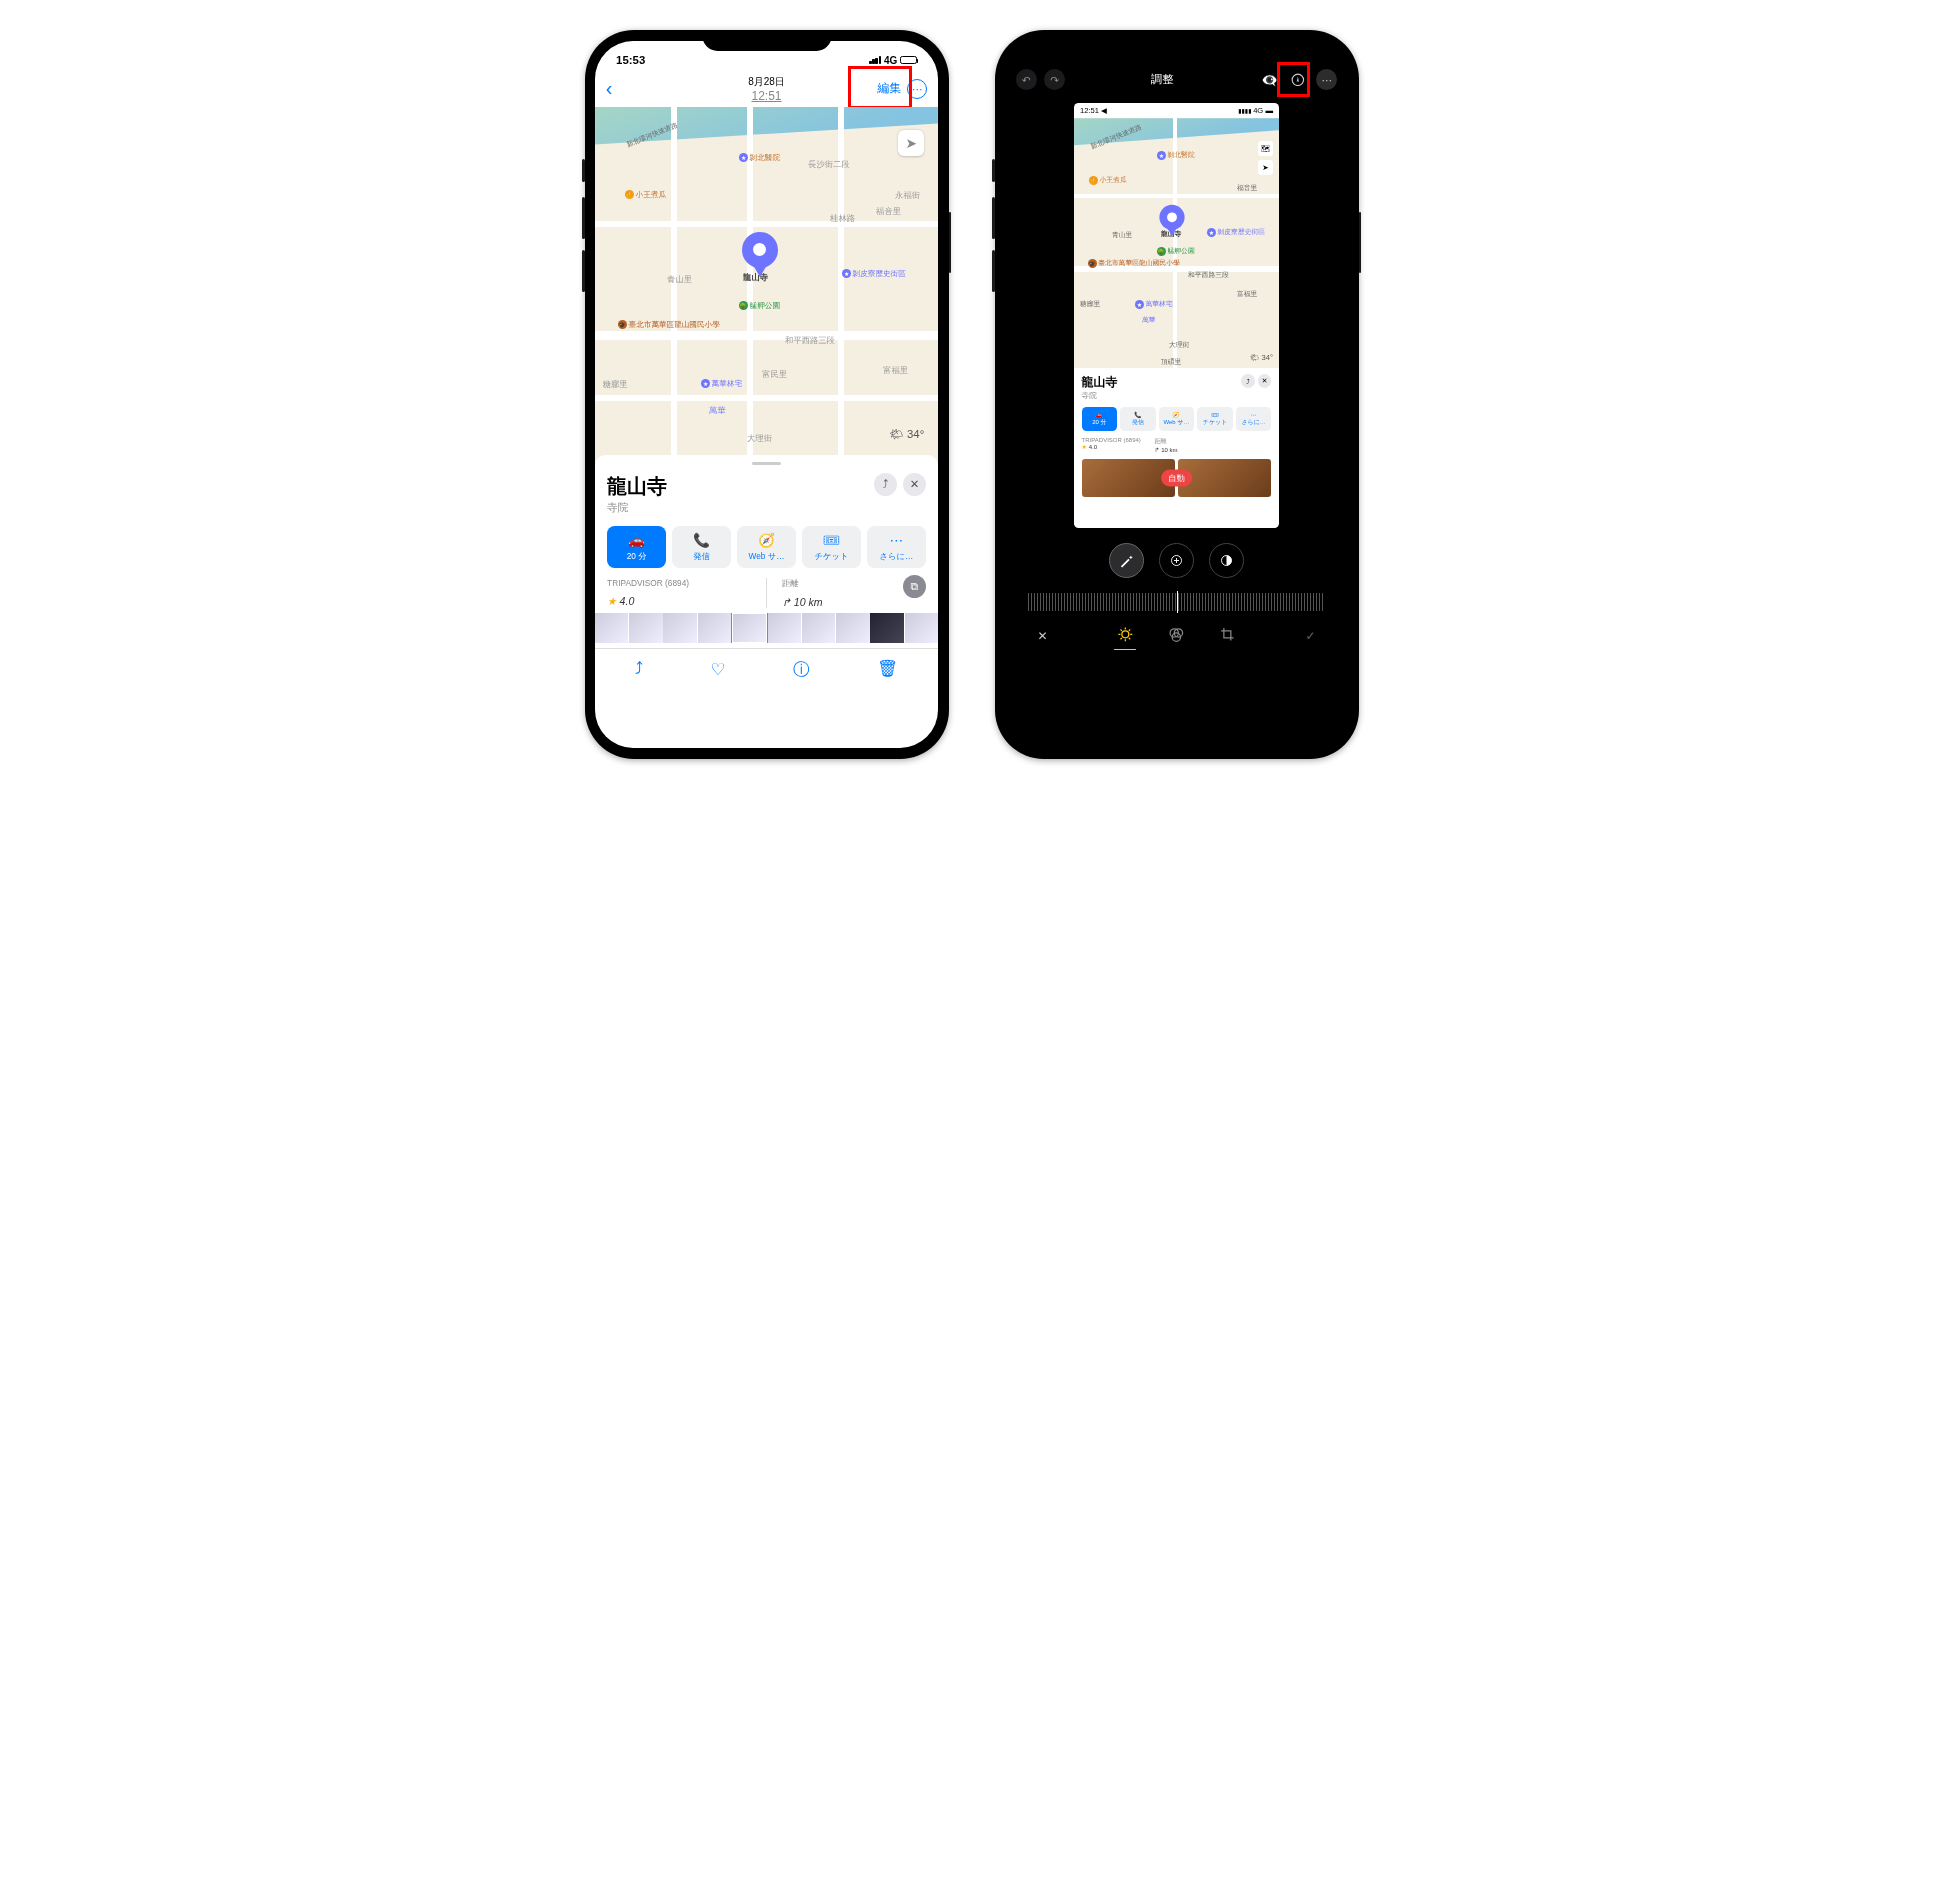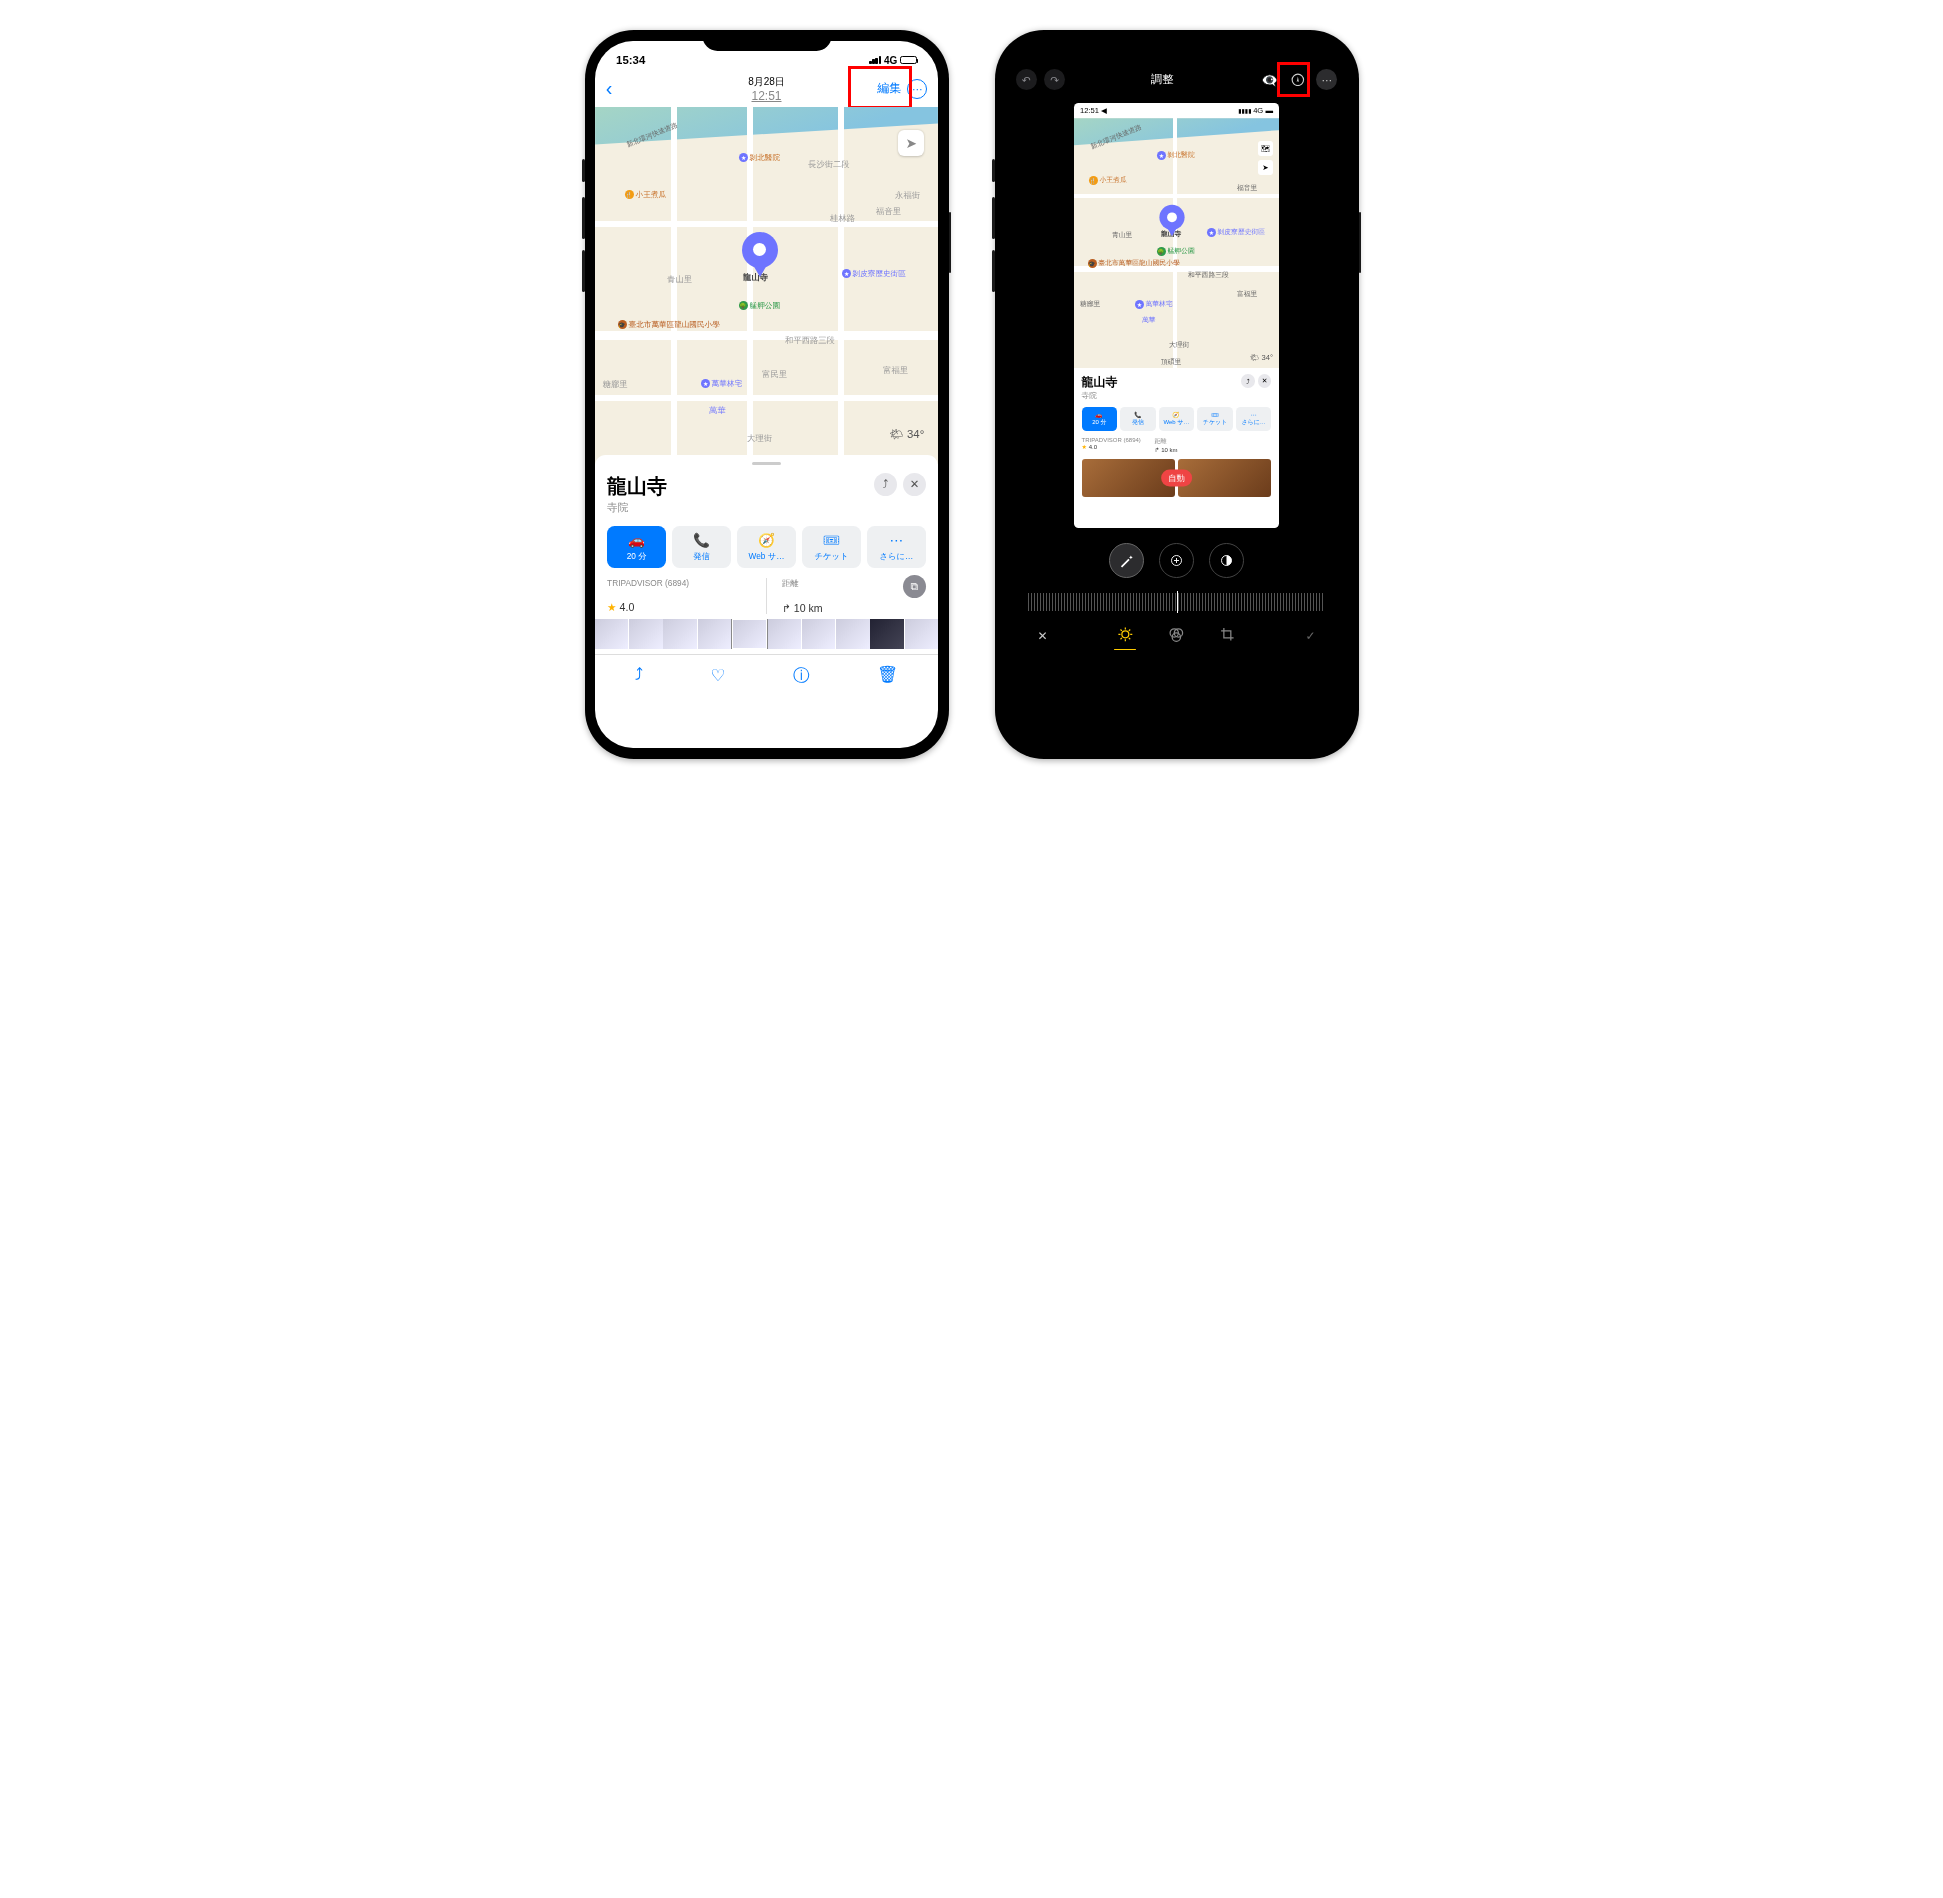--- a/index.html
+++ b/index.html
@@ -60,21 +60,21 @@
   .place-icons { display: flex; gap: 6px; }
   .circ-btn { width: 23px; height: 23px; background: #e8e8ec; border-radius: 50%; display: flex; align-items: center; justify-content: center; color: #555; font-size: 11.4px; }
 
   .action-row { display: flex; gap: 6px; margin-top: 10.6px; }
   .action-btn { flex: 1; background: #eef0f2; border-radius: 7.6px; padding: 6px 3px; text-align: center; font-size: 8.3px; color: #007aff; display: flex; flex-direction: column; align-items: center; gap: 3px; }
   .action-btn.primary { background: #007aff; color: #fff; }
   .action-icon { font-size: 13.7px; }
 
   .info-row { display: flex; margin-top: 10.6px; gap: 15px; font-size: 8.3px; color: #888; align-items: flex-start; position: relative; }
   .info-col { flex: 1; }
-  .info-val { color: #333; font-size: 10.6px; margin-top: 13px; }
+  .info-val { color: #333; font-size: 10.6px; margin-top: 7px; font-style: italic; }
   .star { color: #ffb300; }
   .livetext { position: absolute; right: 0; top: -3px; width: 23px; height: 23px; background: #8a8a92; border-radius: 50%; display: flex; align-items: center; justify-content: center; color: #fff; font-size: 10.6px; }
 
   .thumbs { display: flex; gap: 0.8px; margin-top: 4.6px; height: 30px; overflow: hidden; }
   .thumb { flex: 1; background: linear-gradient(135deg,#ccd,#eef); }
   .thumb.active { border: 1.5px solid #fff; outline: 0.8px solid #888; }
   .thumb.dark { background: linear-gradient(135deg,#223,#445); }
 
   .toolbar { display: flex; justify-content: space-around; align-items: center; padding: 9px 6px 15px; color: #007aff; font-size: 16.7px; border-top: 0.4px solid #ddd; margin-top: 4.6px; }
 
@@ -118,21 +118,21 @@
 <body>
 
 <div class="phone">
   <div class="side-btn left1"></div>
     <div class="side-btn left2"></div>
     <div class="side-btn left3"></div>
     <div class="side-btn right1"></div>
   <div class="notch"></div>
   <div class="screen">
     <div class="status-bar">
-      <span>15:34</span>
+      <span>15:53</span>
       <div class="status-right">
         <span class="sig">
             <span></span>
             <span></span>
             <span></span>
             <span></span>
           </span>
         <span style="font-size:10px">4G</span>
         <span class="batt"><span class="batt-fill"></span></span>
       </div>

